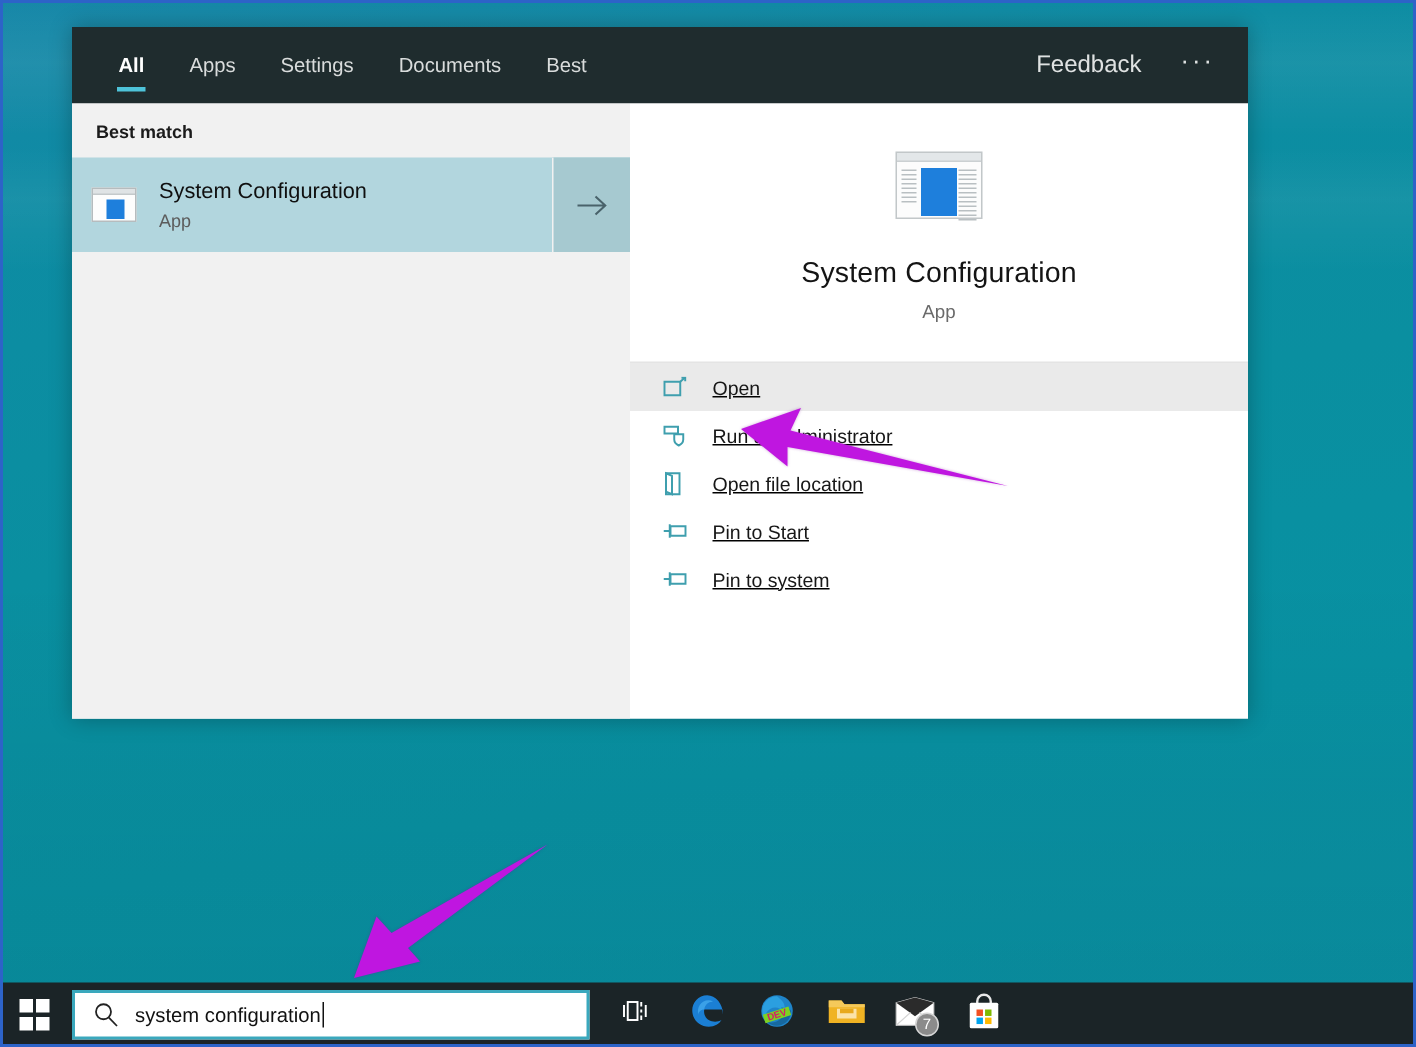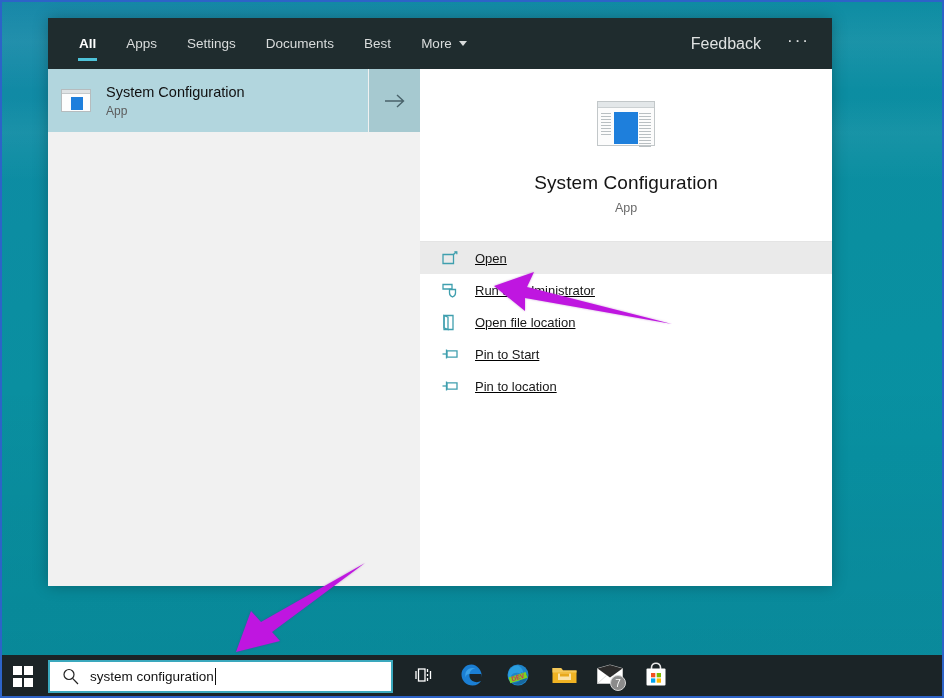--- a/index.html
+++ b/index.html
@@ -35,21 +35,21 @@
     pointer-events: none;
     z-index: 60;
   }
 
   
   #search-panel {
     position: absolute;
     left: 48px;
     top: 18px;
     width: 784px;
-    height: 568px;
+    height: 461px;
     background: #ffffff;
     display: flex;
     flex-direction: column;
     box-shadow: 0 0 14px rgba(0,0,0,0.28);
     z-index: 10;
   }
 
   
   #search-header {
     height: 51px;
@@ -352,38 +352,35 @@
       </div>
       <div class="tab">
         <span>Settings</span>
       </div>
       <div class="tab">
         <span>Documents</span>
       </div>
       <div class="tab">
         <span>Best</span>
       </div>
-      <div class="tab">
-        <span>More</span>
-        <span class="caret"></span>
-      </div>
 
       <div id="header-spacer"></div>
 
       <div id="feedback-btn">
         <span>Feedback</span>
       </div>
       <div id="more-options-btn">
         <span>···</span>
       </div>
     </div>
 
     <div id="search-body">
 
       <div id="left-col">
+        <div id="best-match-label">Best match</div>
 
         <div id="best-match-row">
           <div id="best-match-main">
             <div id="bm-icon-wrap">
               <div class="app-icon-sm">
                 <div class="bar"></div>
                 <div class="blue"></div>
               </div>
             </div>
             <div id="bm-text">
@@ -485,21 +482,21 @@
           </div>
 
           <div class="action-row">
             <span class="action-icon">
               <svg width="18" height="14" viewBox="0 0 18 14">
                 <path d="M0.5 7 H4.5" fill="none" stroke="#3f9fae" stroke-width="1.3"></path>
                 <path d="M4.5 2.5 V11.5" fill="none" stroke="#3f9fae" stroke-width="1.3"></path>
                 <path d="M5 3.8 H15 V10.2 H5 Z" fill="none" stroke="#3f9fae" stroke-width="1.3"></path>
               </svg>
             </span>
-            <span class="action-label">Pin to location</span>
+            <span class="action-label">Pin to system</span>
           </div>
 
         </div>
       </div>
     </div>
   </div>
 
   <svg id="annot-arrow-open" class="annot-arrow" width="190" height="70" viewBox="0 0 190 70">
     <path d="M8 22 L48 8 L41 23 L186 60 L39 34 L39 47 Z" fill="#bf16e0"></path>
   </svg>

